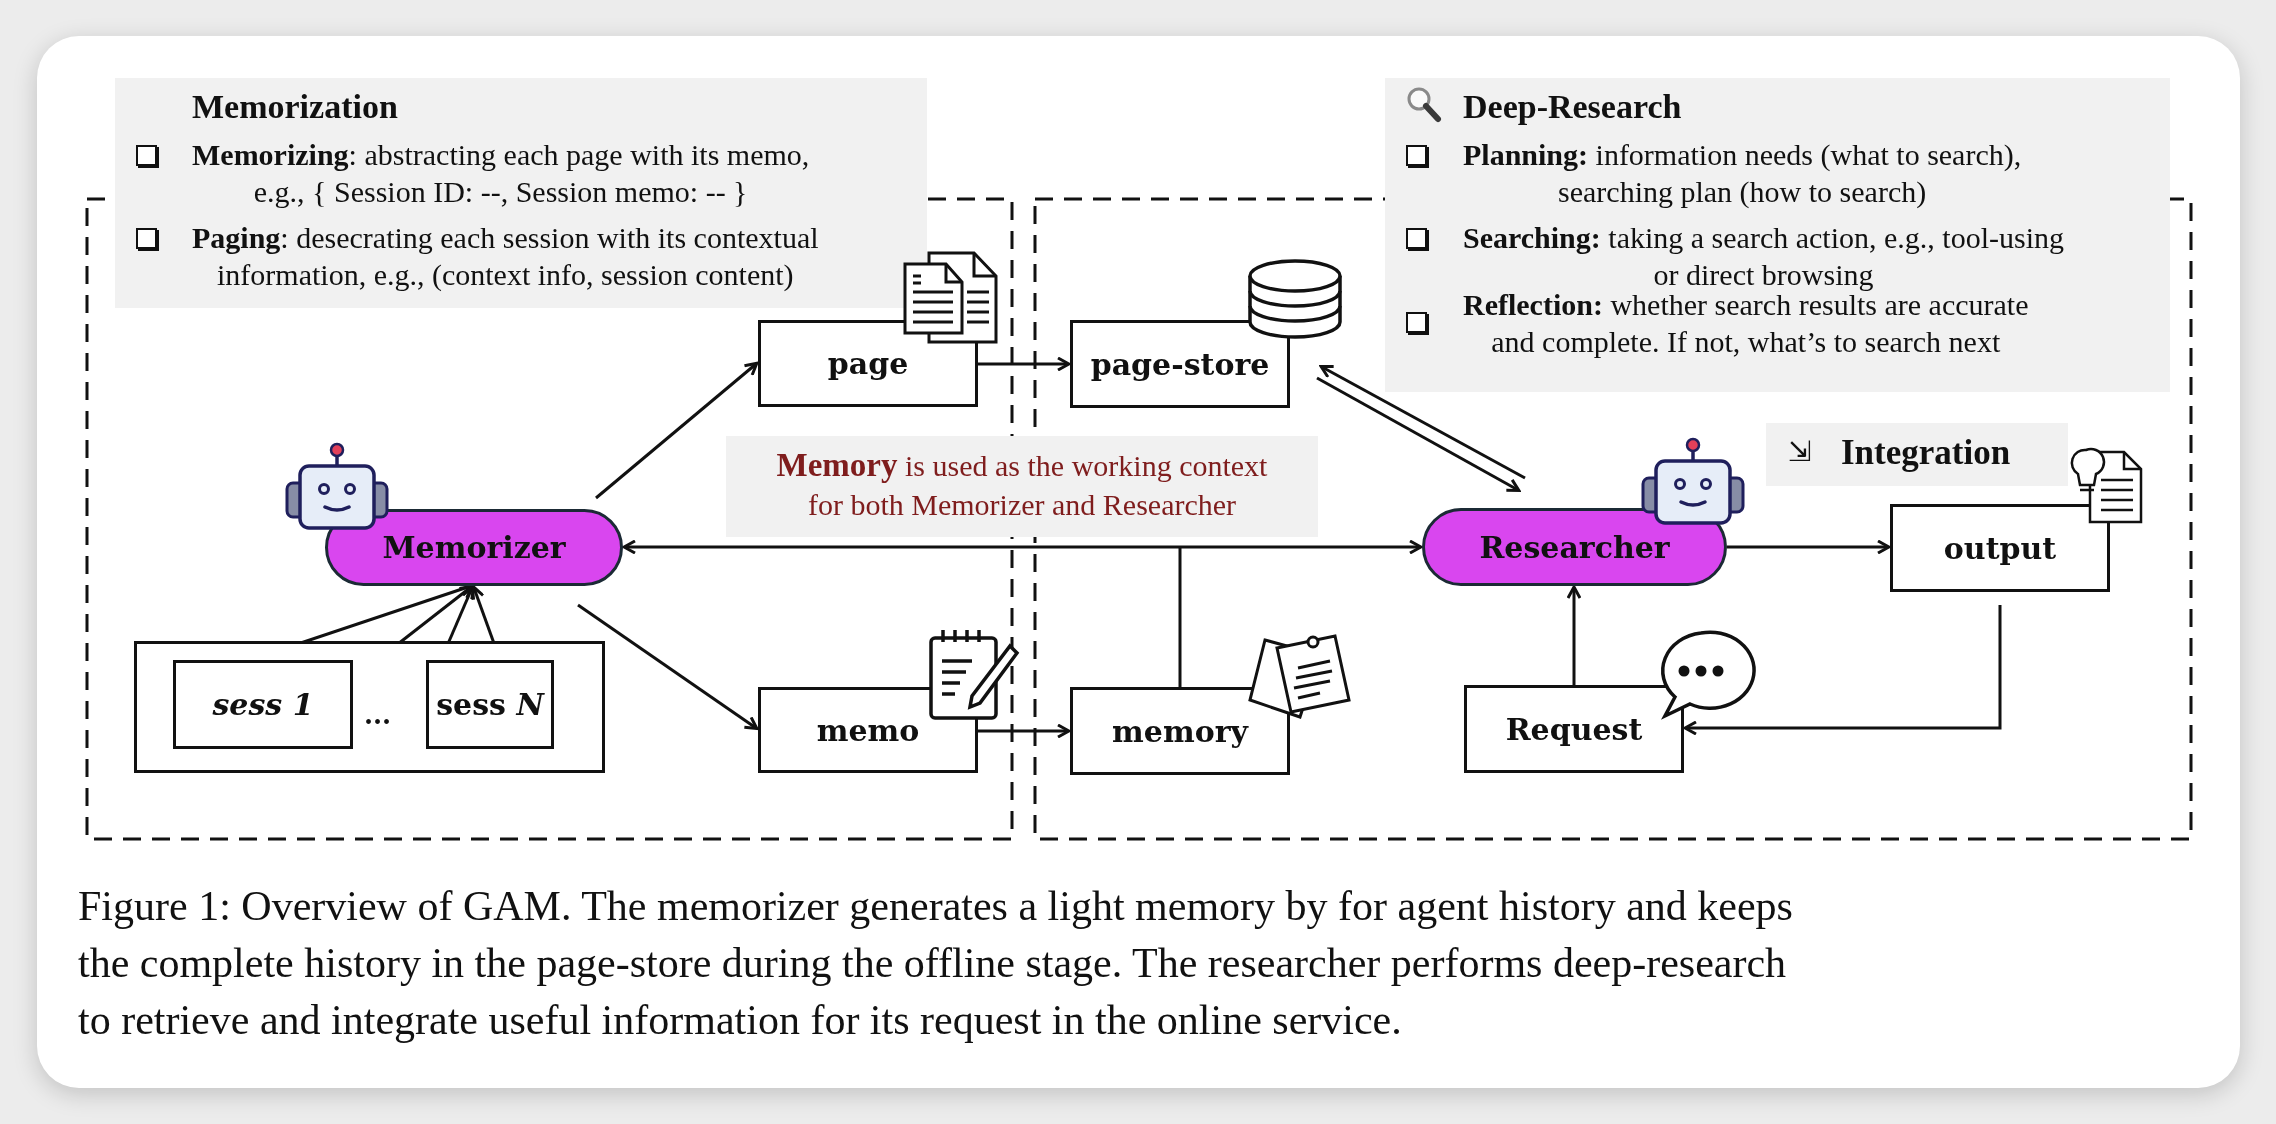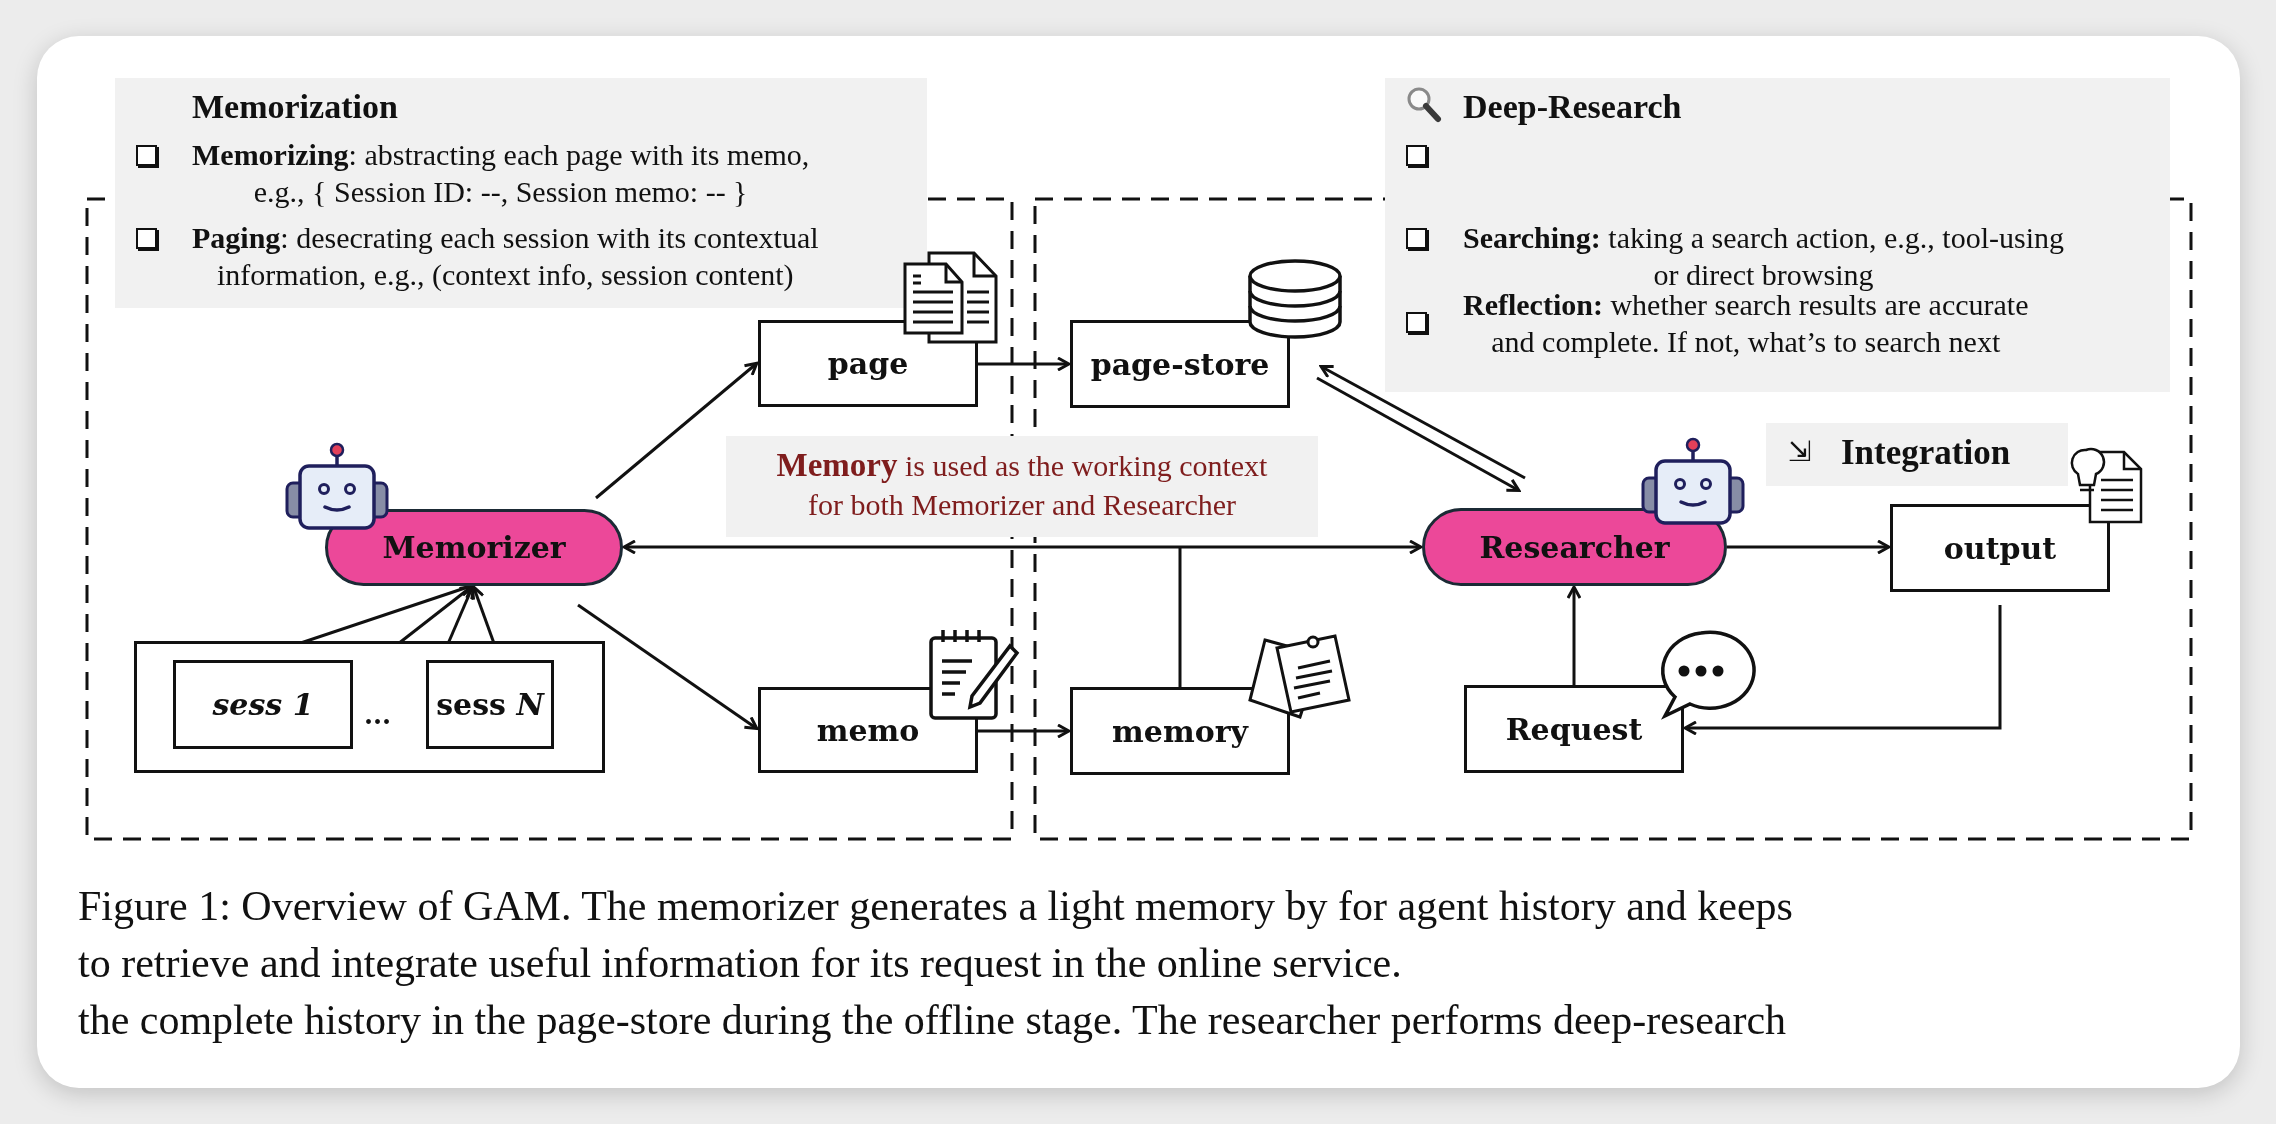--- a/index.html
+++ b/index.html
@@ -6,21 +6,21 @@
   body { width:2276px; height:1124px; position:relative; overflow:hidden; }
   .card { position:absolute; left:37px; top:36px; width:2203px; height:1052px; background:#fff; border-radius:42px; box-shadow:0 6px 24px rgba(0,0,0,0.18); }
   .abs { position:absolute; }
   .panel { position:absolute; background:#f1f1f1; color:#111; font-family:"Liberation Serif","DejaVu Serif",serif;text-align:center; }
   .panel-title { position:absolute; font-weight:bold; font-size:34px; }
   .bullet-row { position:absolute; font-size:30px; line-height:37px; }
   .bullet-box { position:absolute; width:17px; height:17px; border:2.5px solid #111; box-shadow:2px 2px 0 #111; background:#fff; }
   .bold { font-weight:bold; }
   .node { position:absolute; display:flex; align-items:center; justify-content:center; font-family:"DejaVu Serif","Liberation Serif",serif; font-weight:bold; color:#111; font-size:30px; }
   .box { border:3px solid #111; background:#fff; box-sizing:border-box; }
-  .pill { border:3.5px solid #1b2a35; background:#ec4899; border-radius:40px; box-sizing:border-box; }
+  .pill { border:3.5px solid #1b2a35; background:#d946ef; border-radius:40px; box-sizing:border-box; }
   .note { position:absolute; background:#f1f1f1; font-family:"Liberation Serif","DejaVu Serif",serif; font-size:30px; color:#7f1d1d; text-align:center; line-height:39px; }
   .caption { position:absolute; left:78px; top:878px; width:2130px; font-family:"Liberation Serif","DejaVu Serif",serif; font-size:42px; line-height:57px; color:#111; }
   svg.overlay { position:absolute; left:0; top:0; }
 </style>
 </head>
 <body>
 
 <div class="card"></div>
 
 <svg class="overlay" width="2276" height="1124" viewBox="0 0 2276 1124">
@@ -73,20 +73,24 @@
   </div>
 </div>
 
 <div class="panel" style="left:1385px;top:78px;width:785px;height:314px;">
   <svg class="abs" style="left:20px;top:7px;" width="38" height="40" viewBox="0 0 38 40">
     <circle cx="14" cy="14" r="10" fill="#fafafa" stroke="#8a8a8a" stroke-width="3"></circle>
     <line x1="21" y1="21" x2="33" y2="34" stroke="#3a3a3a" stroke-width="6" stroke-linecap="round"></line>
   </svg>
   <div class="panel-title" style="left:78px;top:10px;">Deep-Research</div>
   <div class="bullet-box" style="left:21px;top:67px;"></div>
+  <div class="bullet-row" style="left:78px;top:58px;">
+    <span class="bold">Planning:</span><span> information needs (what to search),</span><br>
+    <span>searching plan (how to search)</span>
+  </div>
   <div class="bullet-box" style="left:21px;top:150px;"></div>
   <div class="bullet-row" style="left:78px;top:141px;">
     <span class="bold">Searching:</span><span> taking a search action, e.g., tool-using</span><br>
     <span>or direct browsing</span>
   </div>
   <div class="bullet-box" style="left:21px;top:234px;"></div>
   <div class="bullet-row" style="left:78px;top:208px;">
     <span class="bold">Reflection:</span><span> whether search results are accurate</span><br>
     <span>and complete. If not, what’s to search next</span>
   </div>
@@ -225,15 +229,15 @@
     <rect x="82" y="42" width="18" height="34" rx="6" fill="#878da6" stroke="#1f1f5c" stroke-width="3"></rect>
     <rect x="13" y="25" width="74" height="62" rx="9" fill="#e6edf8" stroke="#1f1f5c" stroke-width="3.5"></rect>
     <circle cx="37" cy="48" r="4.5" fill="none" stroke="#1f1f5c" stroke-width="3"></circle>
     <circle cx="63" cy="48" r="4.5" fill="none" stroke="#1f1f5c" stroke-width="3"></circle>
     <path d="M38,66 Q50,72 62,66" fill="none" stroke="#1f1f5c" stroke-width="3.5" stroke-linecap="round"></path>
   </g>
 </svg>
 
 <div class="caption">
   <div>Figure 1: Overview of GAM. The memorizer generates a light memory by for agent history and keeps</div>
+  <div>the complete history in the page-store during the offline stage. The researcher performs deep-research</div>
   <div>to retrieve and integrate useful information for its request in the online service.</div>
-  <div>the complete history in the page-store during the offline stage. The researcher performs deep-research</div>
 </div>
 
 </body></html>

